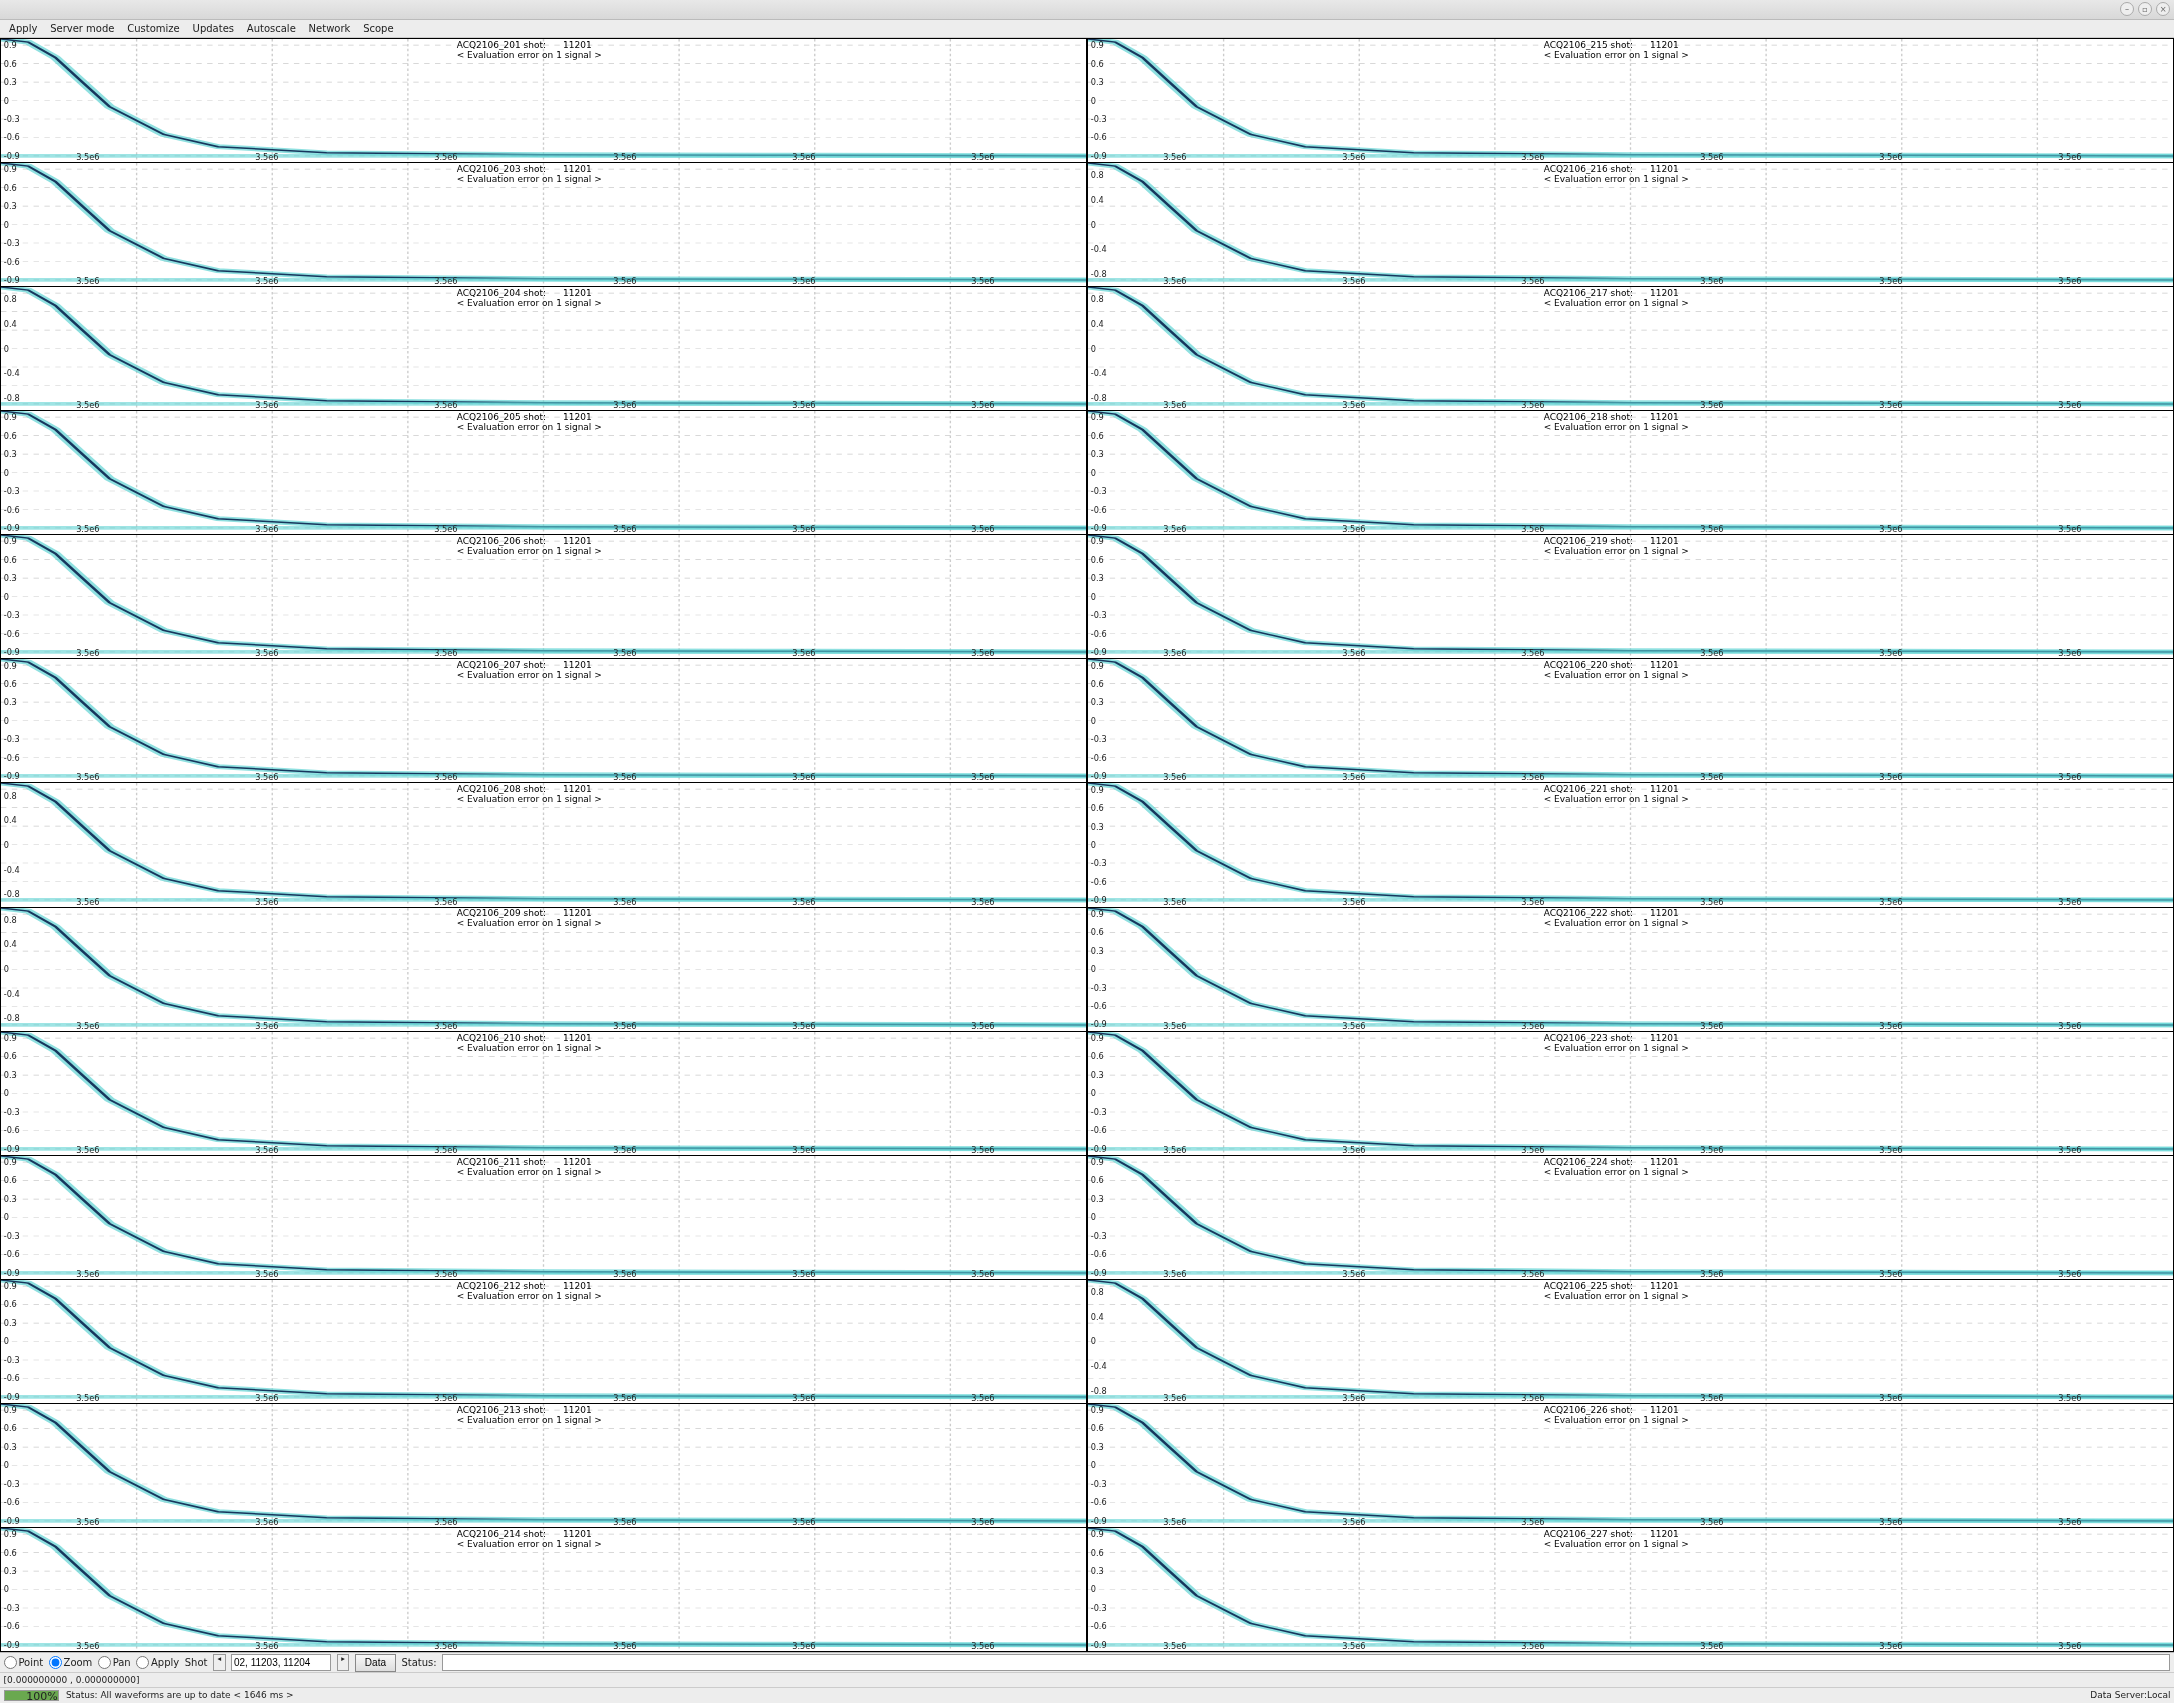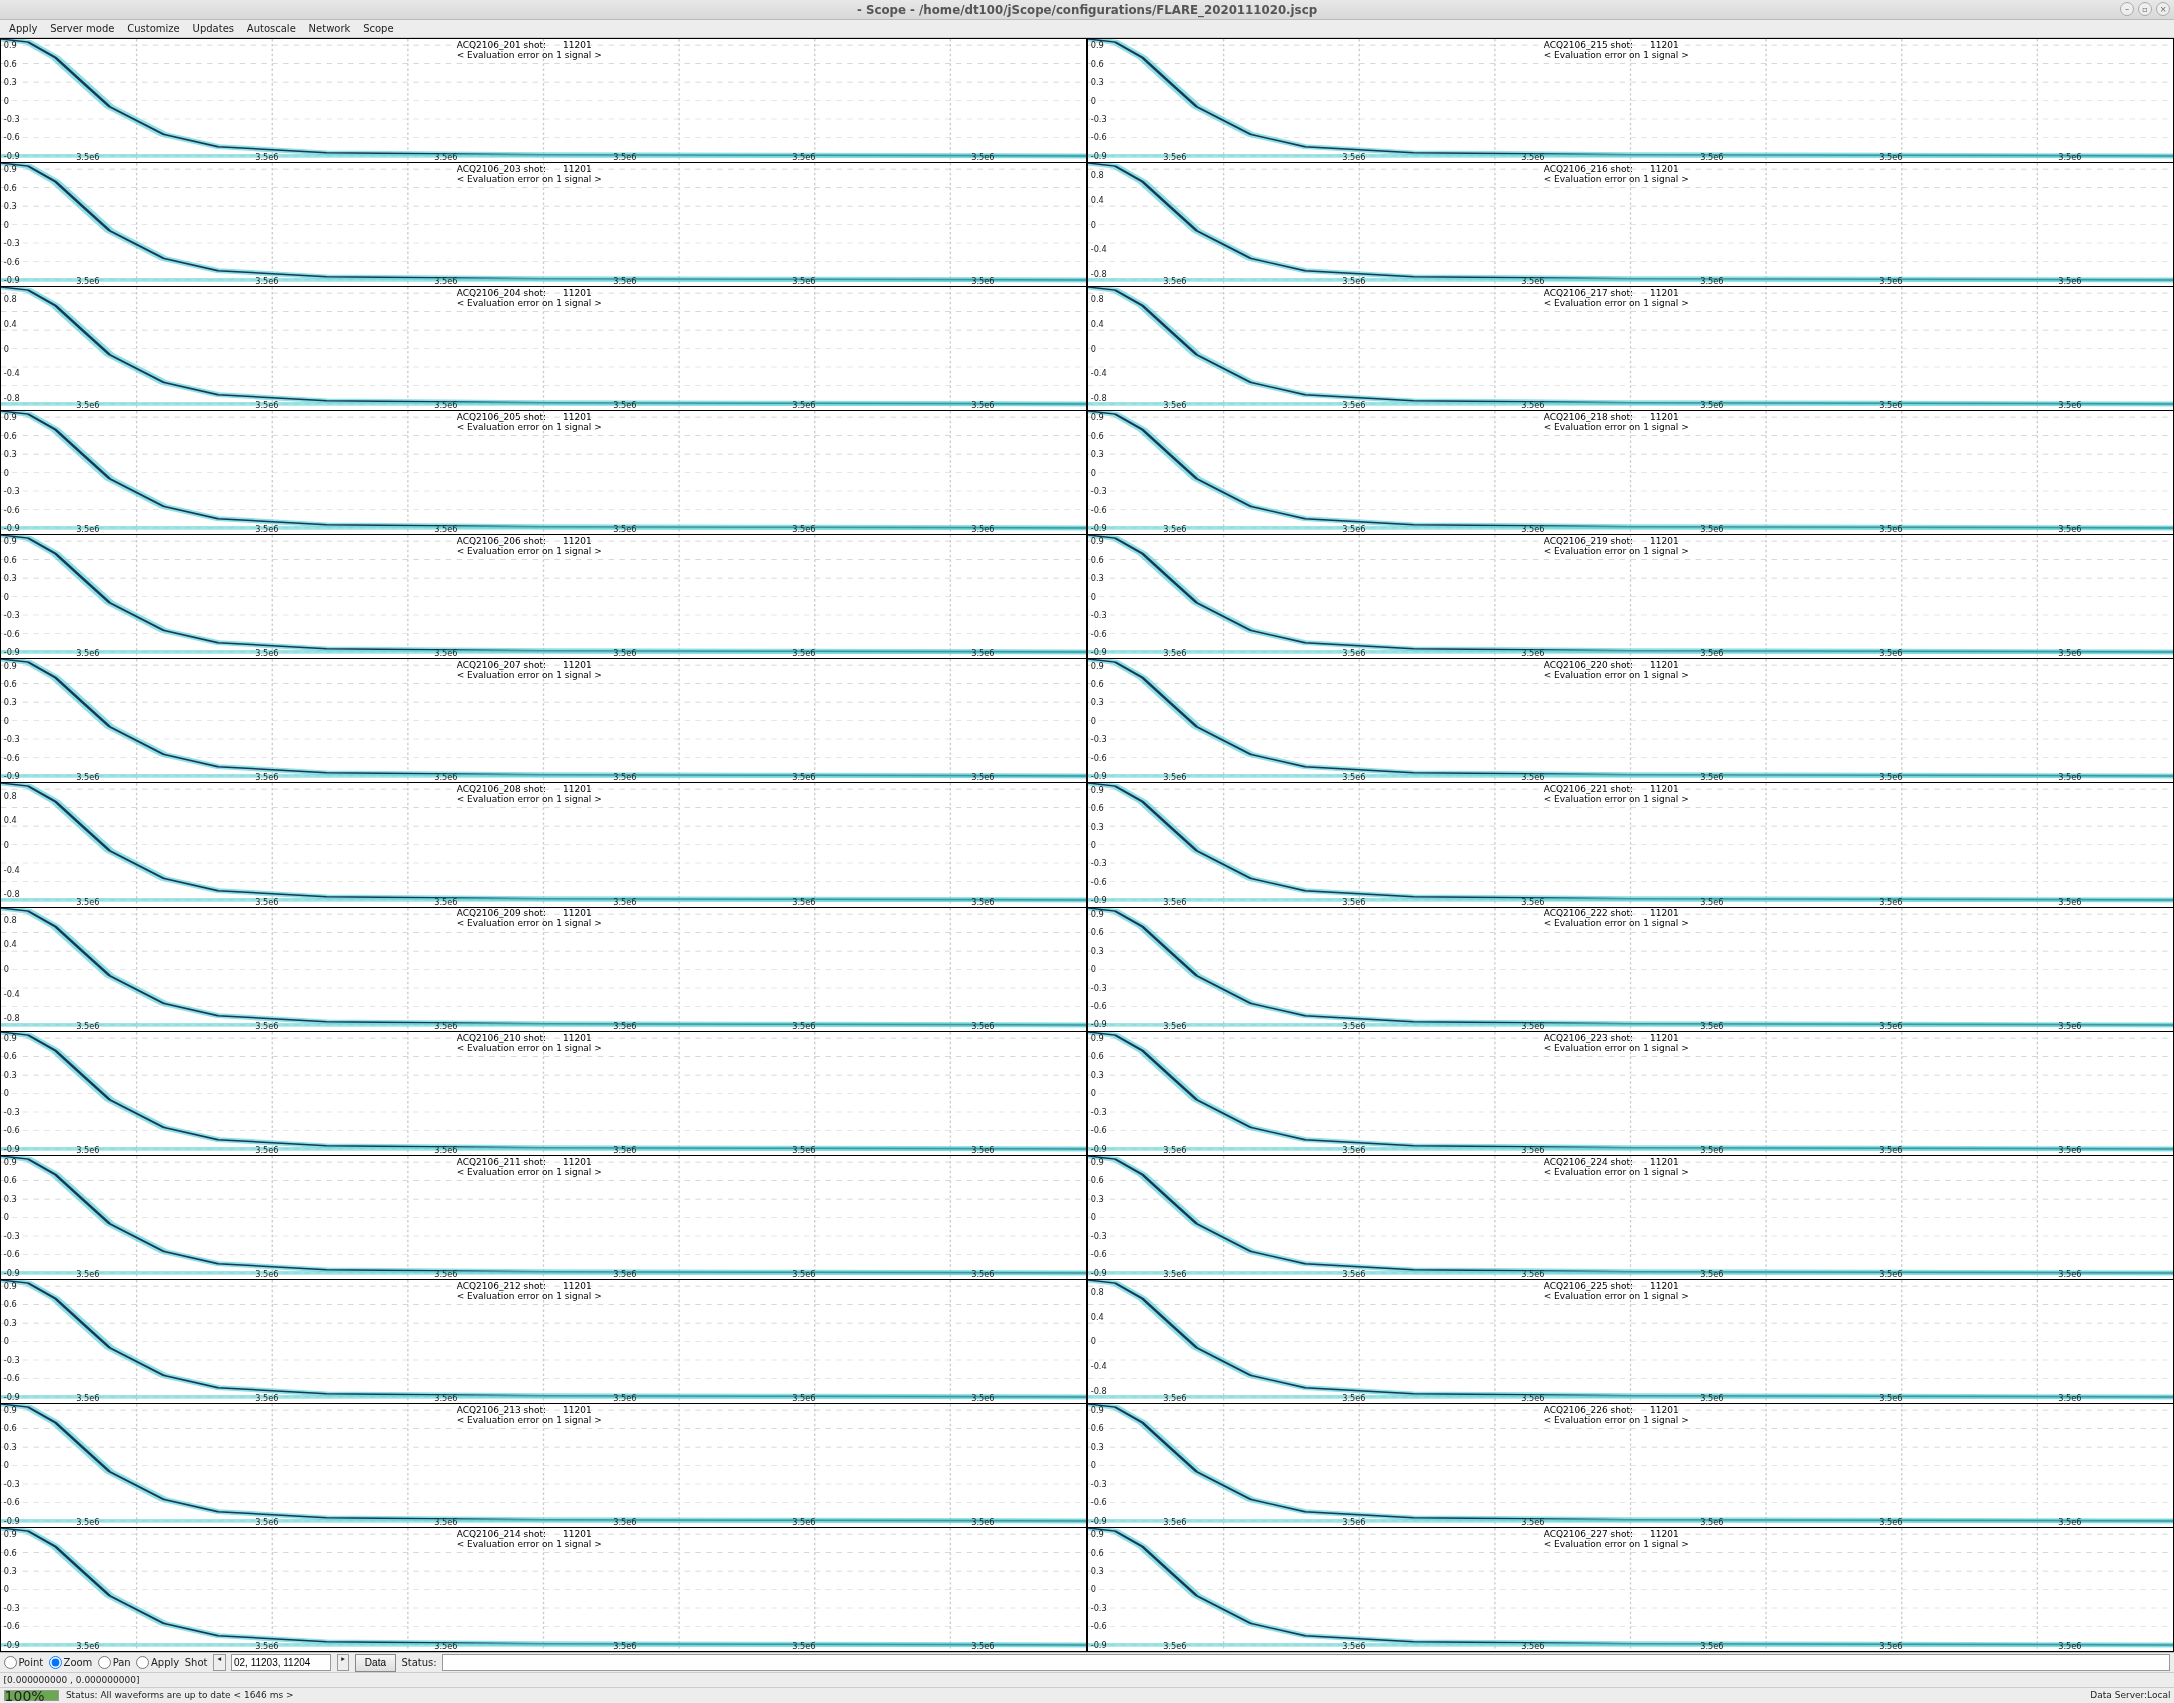--- a/index.html
+++ b/index.html
@@ -24,32 +24,31 @@
   .toolbar { height: 20px; background: #ededed; border-top: 0.9px solid #bbb; display: flex; align-items: center; padding: 0 3.6px; gap: 5.5px; font-size: 10px;}
   .toolbar label { display: flex; align-items: center; gap: 1.8px; cursor:pointer;}
   .toolbar input[type=text]{ height: 16.4px; border:0.9px solid #999; padding:0 1.8px; background:#fff; font-size:10px;}
   .toolbar button { height: 18px; padding: 0 9px; border:0.9px solid #888; background:linear-gradient(#f8f8f8,#ddd); cursor:pointer; font-size:10px;}
   .spinbtn { width:12.7px; height:16.4px; border:0.9px solid #999; background:#eee; font-size:7.3px; line-height:7.3px; text-align:center; cursor:pointer;}
   
   .statusbar1 { height: 14.5px; background:#ededed; border-top:0.9px solid #ccc; padding:0 3.6px; font-size:9px; display:flex; align-items:center;}
   .statusbar2 { height: 16.4px; background:#ededed; border-top:0.9px solid #ccc; padding:0 3.6px; font-size:9px; display:flex; align-items:center; gap:7.3px;}
   .statusbar2 .progress { width:55px; height:11px; border:0.9px solid #999; background:#ccc; position:relative;}
   .statusbar2 .progress .bar { position:absolute; left:0; top:0; bottom:0; background:#6aa84f;}
-  .statusbar2 .progress .txt { position:absolute; width:100%; text-align:left; font-size:14px; line-height:11px;}
+  .statusbar2 .progress .txt { position:absolute; width:100%; text-align:right; font-size:11px; line-height:11px;}
   .statusbar2 .right { margin-left:auto; }
   
   .cols { display:flex; width:100%; }
   .col { flex:1; display:flex; flex-direction:column; }
   .col .plotcell { flex:1; min-height:58px; }
 </style>
 </head>
 <body>
 
 <div class="titlebar">
-  <div class="title">- Scope - /home/dt100/jScope/configurations/FLARE_2020111020.jscp</div>
   <div class="winbtns">
     <div class="winbtn">–</div>
     <div class="winbtn">▫</div>
     <div class="winbtn">×</div>
   </div>
 </div>
 
 <div class="menubar" id="menubar">
     <div class="menuitem">Apply</div>
     <div class="menuitem">Server mode</div>

